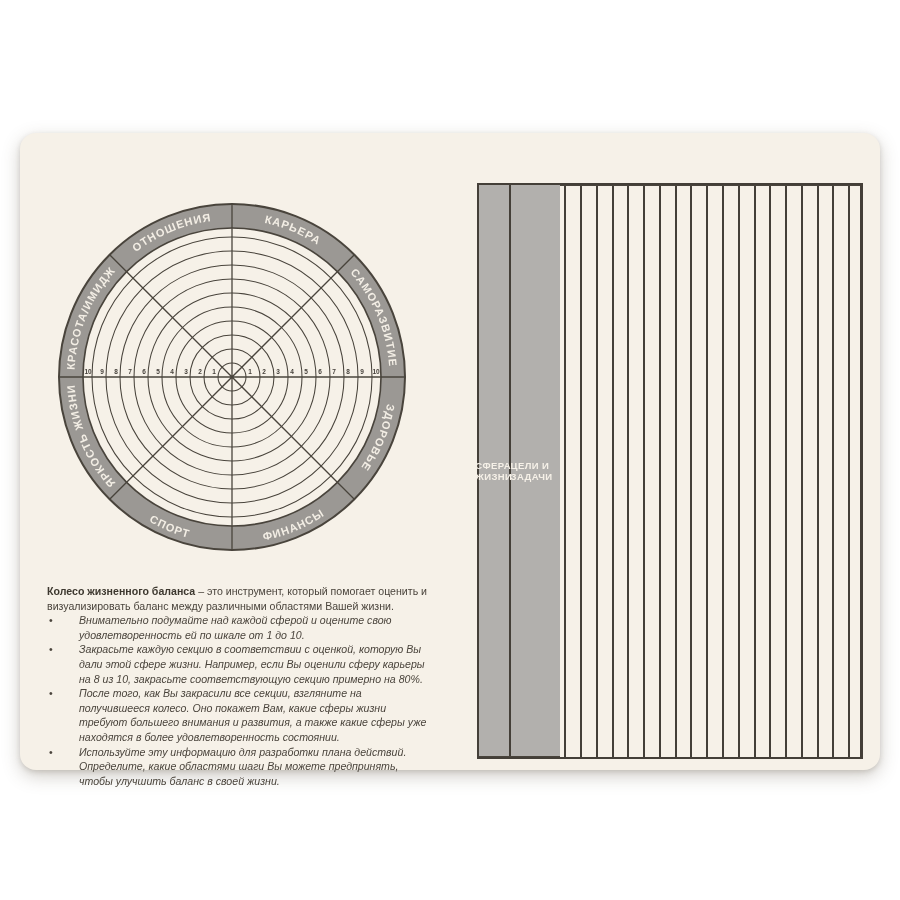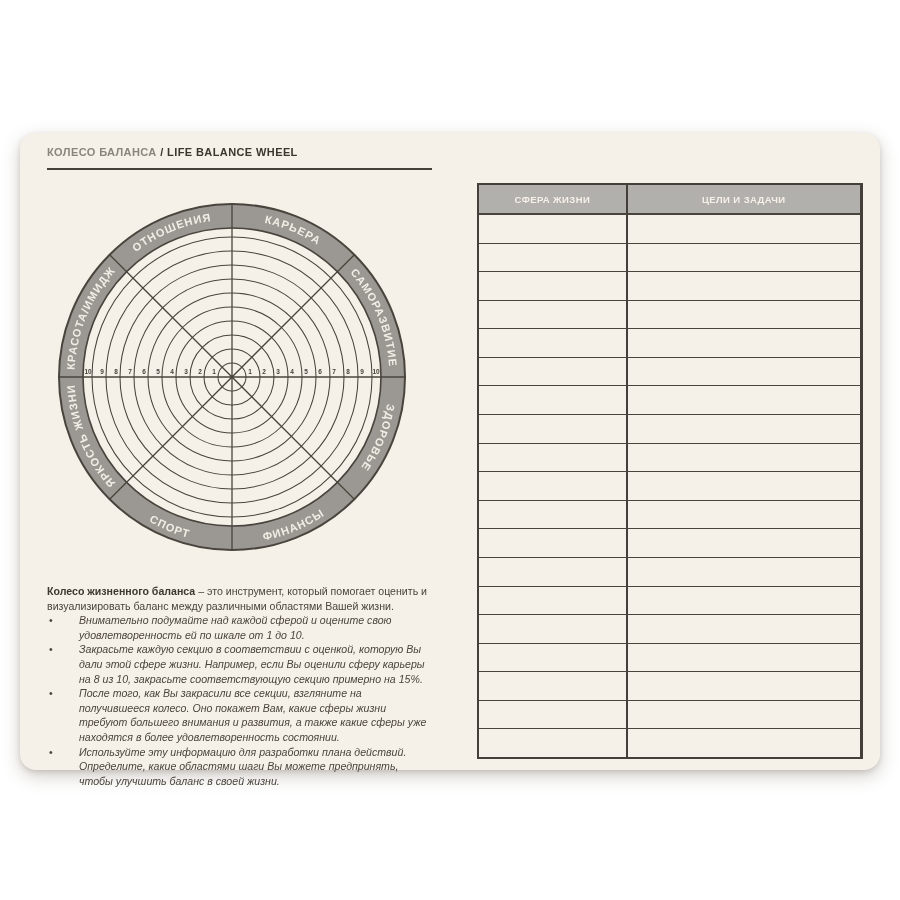--- a/index.html
+++ b/index.html
@@ -30,41 +30,37 @@
     position:absolute;left:27px;top:451px;width:388px;
     font-size:10.6px;line-height:14.6px;color:#4a443c;
   }
   .instructions .intro b{color:#3d382f;}
   .bullet-row{display:flex;}
   .bullet-row .dot{width:30px;flex:0 0 30px;text-align:left;padding-left:2px;color:#4a443c;}
   .bullet-row .btxt{flex:1;font-style:italic;}
   
   .goals-table{
     position:absolute;left:457px;top:50px;width:386px;height:576px;
-    display:flex;flex-direction:column;
+    display:flex;flex-direction:row;
     border:2px solid #443f38;border-right-width:3px;box-sizing:border-box;
   }
   .t-row{display:flex;flex:1;border-top:1.5px solid #49443c;}
   .t-row:first-child{border-top:none;}
   .t-head{flex:0 0 28px;background:#b2b0ad;
     color:#f6f1e8;font-size:9.5px;font-weight:bold;letter-spacing:.4px;
     border-bottom:.5px solid #49443c;}
   .c1{width:39%;border-right:2px solid #443f38;box-sizing:border-box;}
   .c2{width:61%;}
   .t-head .c1,.t-head .c2{display:flex;align-items:center;justify-content:center;}
 </style>
 </head>
 <body>
 
 <div class="paper">
 
-  <div class="page-header header-left">
-    <span class="ru">КОЛЕСО БАЛАНСА</span>
-    <span>/ LIFE BALANCE WHEEL</span>
-  </div>
 
 
   <div class="wheel-wrap"><svg width="360" height="360" viewBox="0 0 360 360">
         <circle cx="180" cy="180" r="173" fill="#9b9894" stroke="#49443c" stroke-width="2"></circle>
         <circle cx="180" cy="180" r="149" fill="#f6f1e8" stroke="#49443c" stroke-width="1.6"></circle>
         <line x1="180.00" y1="7.00" x2="180.00" y2="353.00" stroke="#49443c" stroke-width="1.3"></line>
         <line x1="302.33" y1="57.67" x2="57.67" y2="302.33" stroke="#49443c" stroke-width="1.3"></line>
         <line x1="353.00" y1="180.00" x2="7.00" y2="180.00" stroke="#49443c" stroke-width="1.3"></line>
         <line x1="302.33" y1="302.33" x2="57.67" y2="57.67" stroke="#49443c" stroke-width="1.3"></line>
         <circle cx="180" cy="180" r="14" fill="none" stroke="#49443c" stroke-width="1.05"></circle>
@@ -121,21 +117,21 @@
   <div class="instructions">
     <div class="intro">
       <b>Колесо жизненного баланса</b><span> – это инструмент, который помогает оценить и визуализировать баланс между различными областями Вашей жизни.</span>
     </div>
     <div class="bullet-row">
       <span class="dot">•</span>
       <span class="btxt">Внимательно подумайте над каждой сферой и оцените свою удовлетворенность ей по шкале от 1 до 10.</span>
     </div>
     <div class="bullet-row">
       <span class="dot">•</span>
-      <span class="btxt">Закрасьте каждую секцию в соответствии с оценкой, которую Вы дали этой сфере жизни. Например, если Вы оценили сферу карьеры на 8 из 10, закрасьте соответствующую секцию примерно на 15%.</span>
+      <span class="btxt">Закрасьте каждую секцию в соответствии с оценкой, которую Вы дали этой сфере жизни. Например, если Вы оценили сферу карьеры на 8 из 10, закрасьте соответствующую секцию примерно на 80%.</span>
     </div>
     <div class="bullet-row">
       <span class="dot">•</span>
       <span class="btxt">После того, как Вы закрасили все секции, взгляните на получившееся колесо. Оно покажет Вам, какие сферы жизни требуют большего внимания и развития, а также какие сферы уже находятся в более удовлетворенность состоянии.</span>
     </div>
     <div class="bullet-row">
       <span class="dot">•</span>
       <span class="btxt">Используйте эту информацию для разработки плана действий. Определите, какие областями шаги Вы можете предпринять, чтобы улучшить баланс в своей жизни.</span>
     </div>
   </div>

